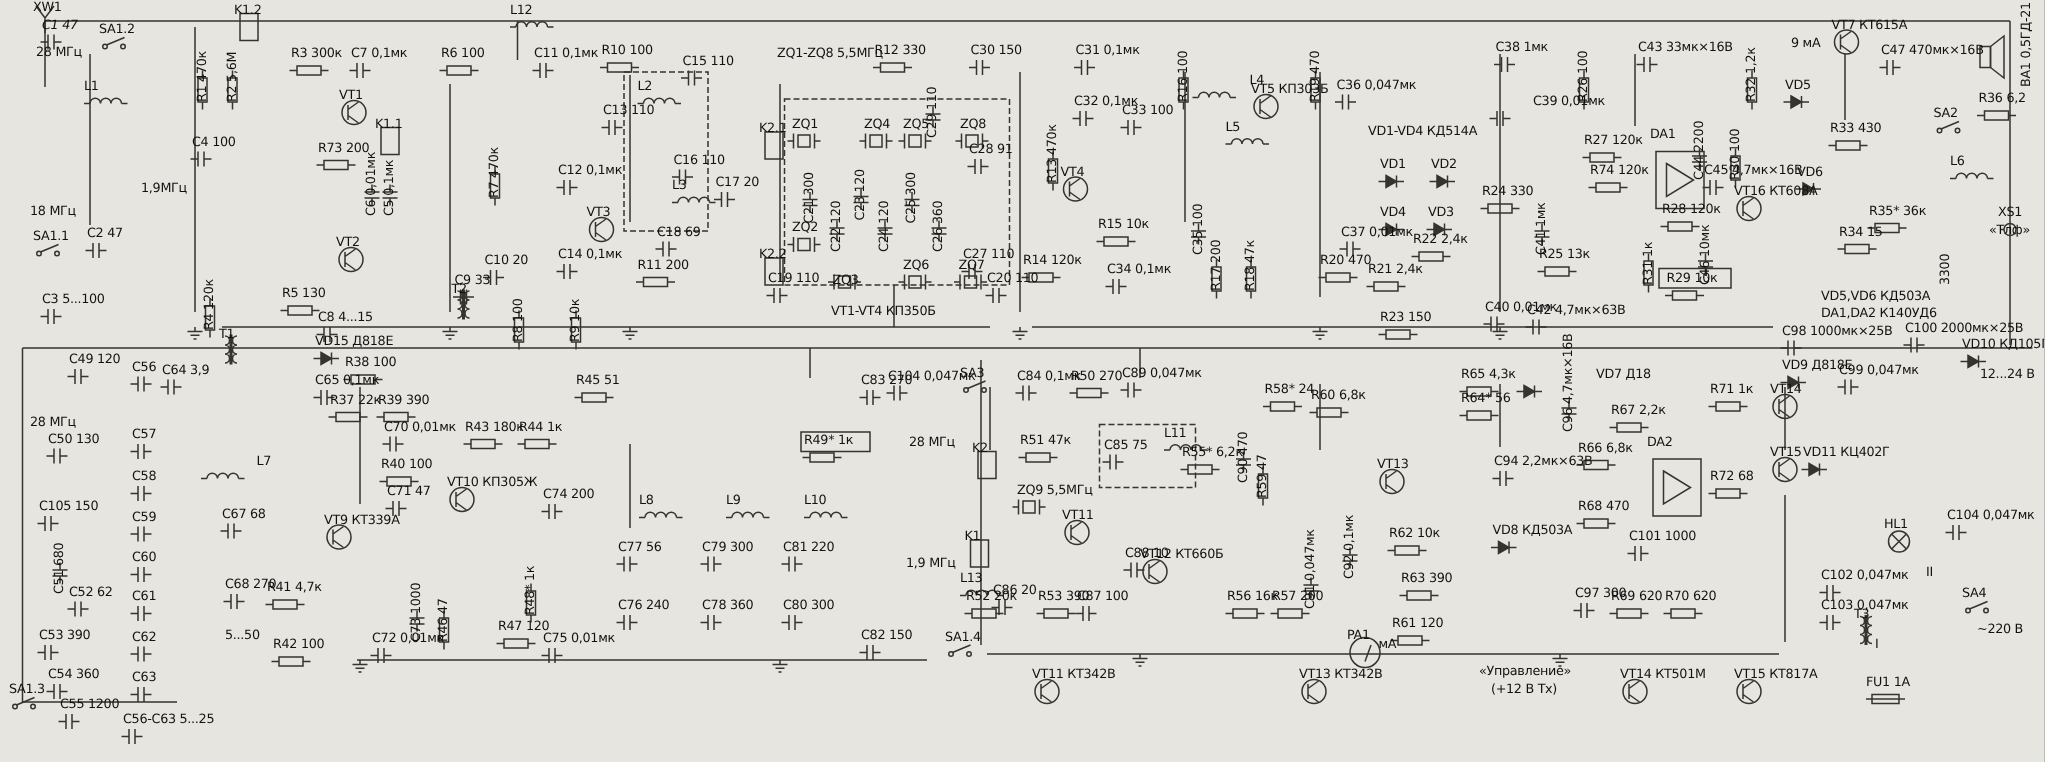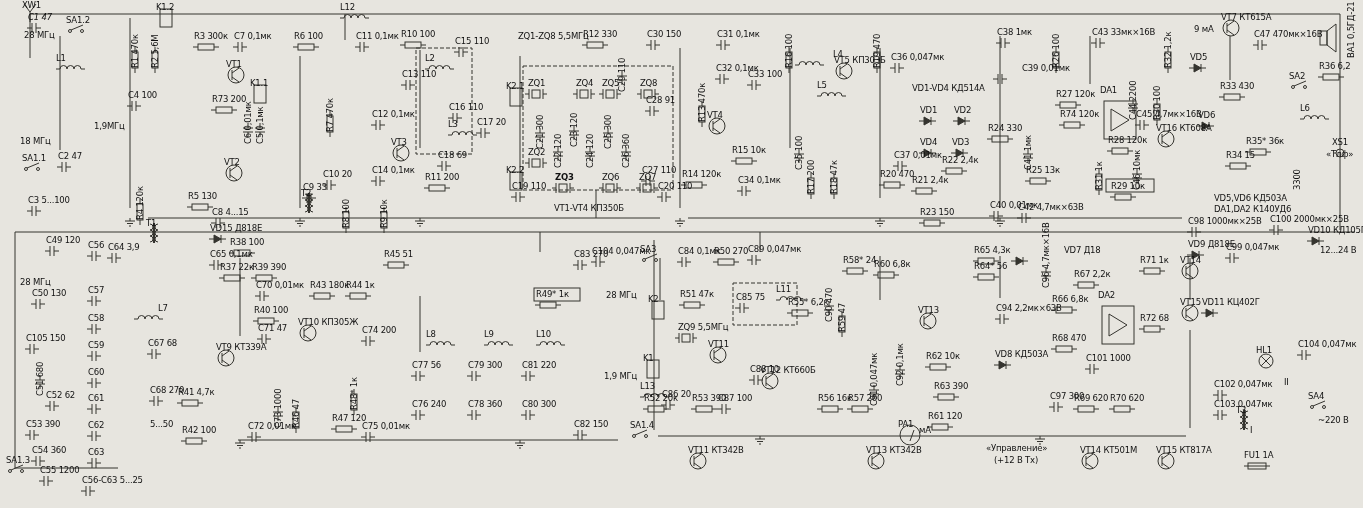--- a/index.html
+++ b/index.html
@@ -1022,21 +1022,21 @@
       <span class="lbl" style="left: 477px; top: 118px;">C17 20</span>
       <span class="lbl" style="left: 438px; top: 151px;">C18 69</span>
       <span class="lbl" style="left: 506px; top: 82px;">K2.1</span>
       <span class="lbl" style="left: 506px; top: 166px;">K2.2</span>
       <span class="lbl" style="left: 518px; top: 32px;">ZQ1-ZQ8 5,5МГц</span>
       <span class="lbl" style="left: 528px; top: 79px;">ZQ1</span>
       <span class="lbl" style="left: 576px; top: 79px;">ZQ4</span>
       <span class="lbl" style="left: 602px; top: 79px;">ZQ5</span>
       <span class="lbl" style="left: 640px; top: 79px;">ZQ8</span>
       <span class="lbl" style="left: 528px; top: 148px;">ZQ2</span>
-      <span class="lbl" style="left: 555px; top: 173px; font-weight: bold;">ZQ3</span>
+      <span class="lbl" style="left: 555px; top: 183px;">ZQ3</span>
       <span class="lbl" style="left: 602px; top: 173px;">ZQ6</span>
       <span class="lbl" style="left: 639px; top: 173px;">ZQ7</span>
       <span class="lbl v" style="left: 536px; top: 149px;">C21 300</span>
       <span class="lbl v" style="left: 554px; top: 168px;">C22 120</span>
       <span class="lbl v" style="left: 570px; top: 147px;">C23 120</span>
       <span class="lbl v" style="left: 586px; top: 168px;">C24 120</span>
       <span class="lbl v" style="left: 604px; top: 149px;">C25 300</span>
       <span class="lbl v" style="left: 622px; top: 168px;">C26 360</span>
       <span class="lbl" style="left: 646px; top: 96px;">C28 91</span>
       <span class="lbl" style="left: 642px; top: 166px;">C27 110</span>
@@ -1130,21 +1130,21 @@
       <span class="lbl" style="left: 88px; top: 368px;">C60</span>
       <span class="lbl" style="left: 46px; top: 391px;">C52 62</span>
       <span class="lbl" style="left: 88px; top: 394px;">C61</span>
       <span class="lbl" style="left: 26px; top: 420px;">C53 390</span>
       <span class="lbl" style="left: 88px; top: 421px;">C62</span>
       <span class="lbl" style="left: 32px; top: 446px;">C54 360</span>
       <span class="lbl" style="left: 88px; top: 448px;">C63</span>
       <span class="lbl" style="left: 6px; top: 456px;">SA1.3</span>
       <span class="lbl" style="left: 40px; top: 466px;">C55 1200</span>
       <span class="lbl" style="left: 82px; top: 476px;">C56-C63 5...25</span>
-      <span class="lbl" style="left: 137px; top: 304px; padding-left: 21px;">L7</span>
+      <span class="lbl" style="left: 150px; top: 304px; padding-left: 21px;">L7</span>
       <span class="lbl" style="left: 148px; top: 339px;">C67 68</span>
       <span class="lbl" style="left: 150px; top: 386px;">C68 270</span>
       <span class="lbl" style="left: 178px; top: 388px;">R41 4,7к</span>
       <span class="lbl" style="left: 150px; top: 420px;">5...50</span>
       <span class="lbl" style="left: 182px; top: 426px;">R42 100</span>
       <span class="lbl" style="left: 216px; top: 343px;">VT9 КТ339А</span>
       <span class="lbl" style="left: 230px; top: 238px;">R38 100</span>
       <span class="lbl" style="left: 210px; top: 250px;">C65 0,1мк</span>
       <span class="lbl" style="left: 220px; top: 263px;">R37 22к</span>
       <span class="lbl" style="left: 252px; top: 263px;">R39 390</span>

